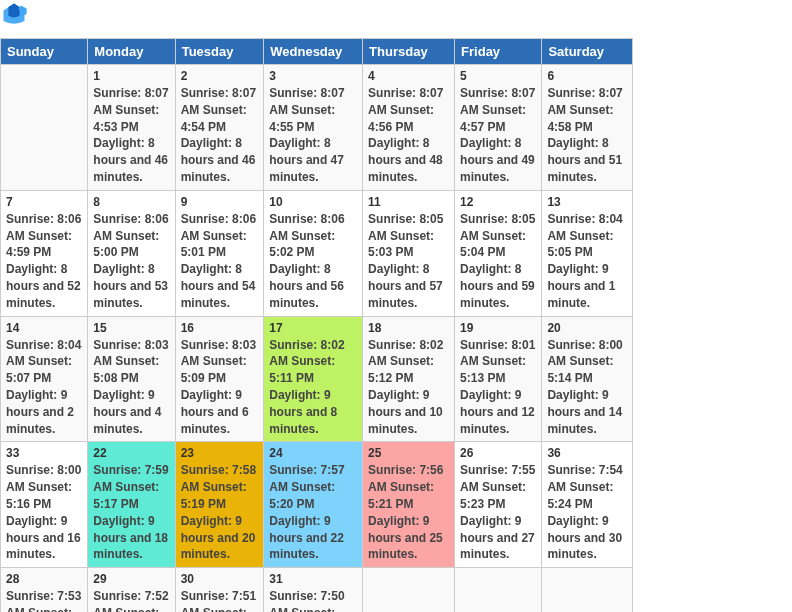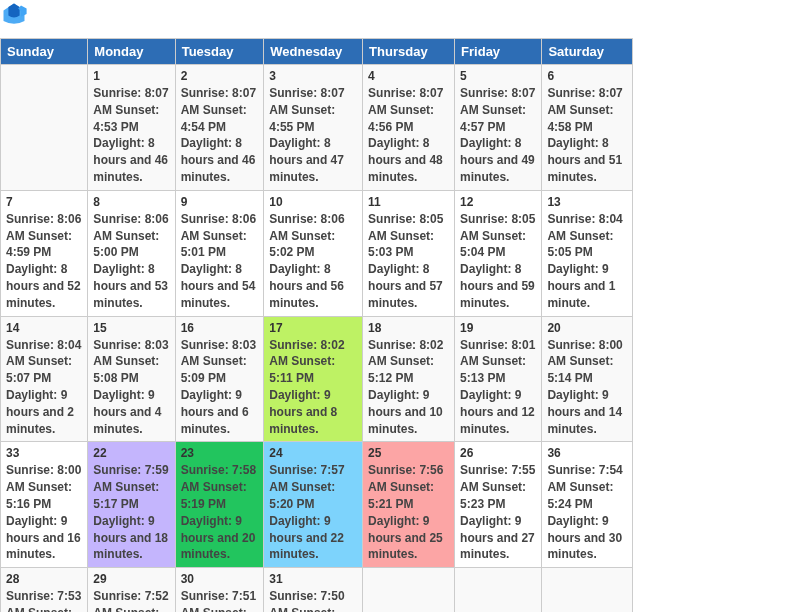--- a/index.html
+++ b/index.html
@@ -288,28 +288,28 @@
           </td>
         </tr>
         <tr>
           <td style="background-color: rgb(255, 255, 255);">
             <span class="day-number">33</span>
             <div class="day-info">Sunrise: 8:00 AM
 Sunset: 5:16 PM
 Daylight: 9 hours
 and 16 minutes.</div>
           </td>
-          <td style="background-color: #c4b5fd;">
+          <td style="background-color: #5eead4;">
             <span class="day-number">22</span>
             <div class="day-info">Sunrise: 7:59 AM
 Sunset: 5:17 PM
 Daylight: 9 hours
 and 18 minutes.</div>
           </td>
-          <td style="background-color: #22c55e; margin-left: 48px;">
+          <td style="background-color: #eab308; margin-left: 48px;">
             <span class="day-number">23</span>
             <div class="day-info">Sunrise: 7:58 AM
 Sunset: 5:19 PM
 Daylight: 9 hours
 and 20 minutes.</div>
           </td>
           <td style="background-color: #7dd3fc;">
             <span class="day-number">24</span>
             <div class="day-info">Sunrise: 7:57 AM
 Sunset: 5:20 PM

